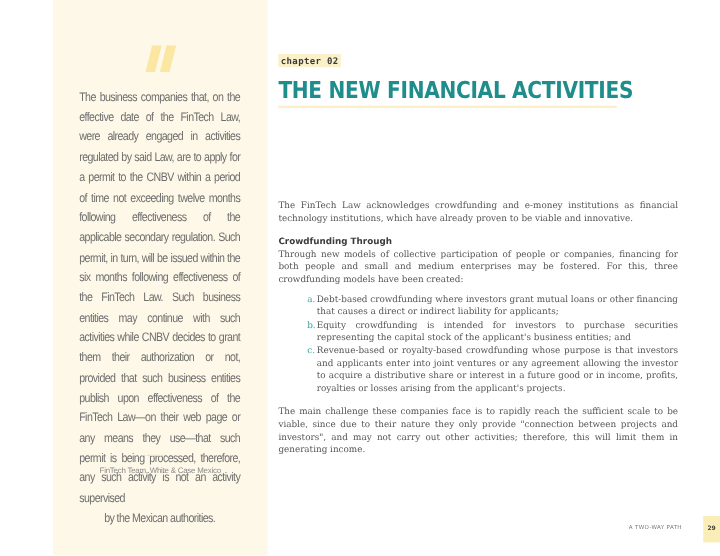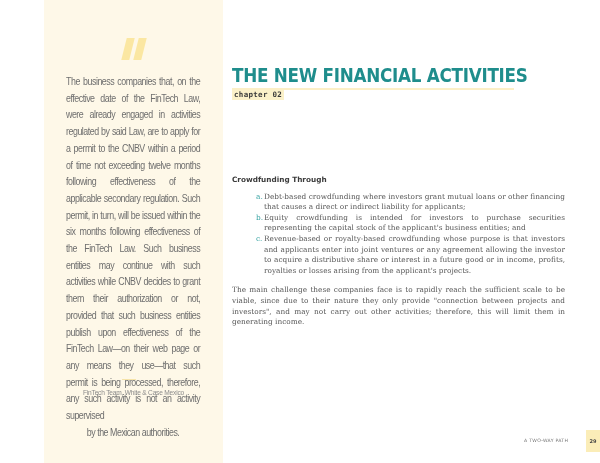--- a/index.html
+++ b/index.html
@@ -38,21 +38,21 @@
   .credit {
     position: absolute; left: 44px; top: 389px; width: 179px;
     text-align: center;
     font-family: "Liberation Sans", sans-serif;
     font-size: 6.6px; color: #8a8a8a; letter-spacing: -0.2px;
   }
   .chapter-label {
     position: absolute; left: 232px; top: 45px;
     font-family: "DejaVu Sans Mono", monospace;
     font-weight: bold; font-size: 7.5px; color: #3a3a3a;
-    background: #fbf1c9; padding: 1px 2px; letter-spacing: 0.3px; margin-top: 44px;
+    background: #fbf1c9; padding: 1px 2px; letter-spacing: 0.3px;
   }
   .page-title {
     position: absolute; left: 232px; top: 64px;
     font-family: "DejaVu Sans", sans-serif;
     font-weight: bold; font-size: 19.5px; color: #1f8d8c;
     letter-spacing: -0.3px;
     transform: scaleX(0.86); transform-origin: left top;
     white-space: nowrap;
   }
   .title-underline {
@@ -103,22 +103,24 @@
 </div>
 
 <div class="credit-rule"></div>
 <div class="credit">FinTech Team, White &amp; Case Mexico</div>
 
 <div class="chapter-label">chapter 02</div>
 <div class="page-title">THE NEW FINANCIAL ACTIVITIES</div>
 <div class="title-underline"></div>
 
 <div class="body">
+  <p>The FinTech Law acknowledges crowdfunding and e-money institutions as financial technology institutions, which have already proven to be viable and innovative.</p>
   <div class="gap"></div>
   <h3>Crowdfunding Through</h3>
+  <p>Through new models of collective participation of people or companies, financing for both people and small and medium enterprises may be fostered. For this, three crowdfunding models have been created:</p>
   <ol>
     <li>
       <span class="marker">a.</span>
       <span>Debt-based crowdfunding where investors grant mutual loans or other financing that causes a direct or indirect liability for applicants;</span>
     </li>
     <li>
       <span class="marker">b.</span>
       <span>Equity crowdfunding is intended for investors to purchase securities representing the capital stock of the applicant's business entities; and</span>
     </li>
     <li>

